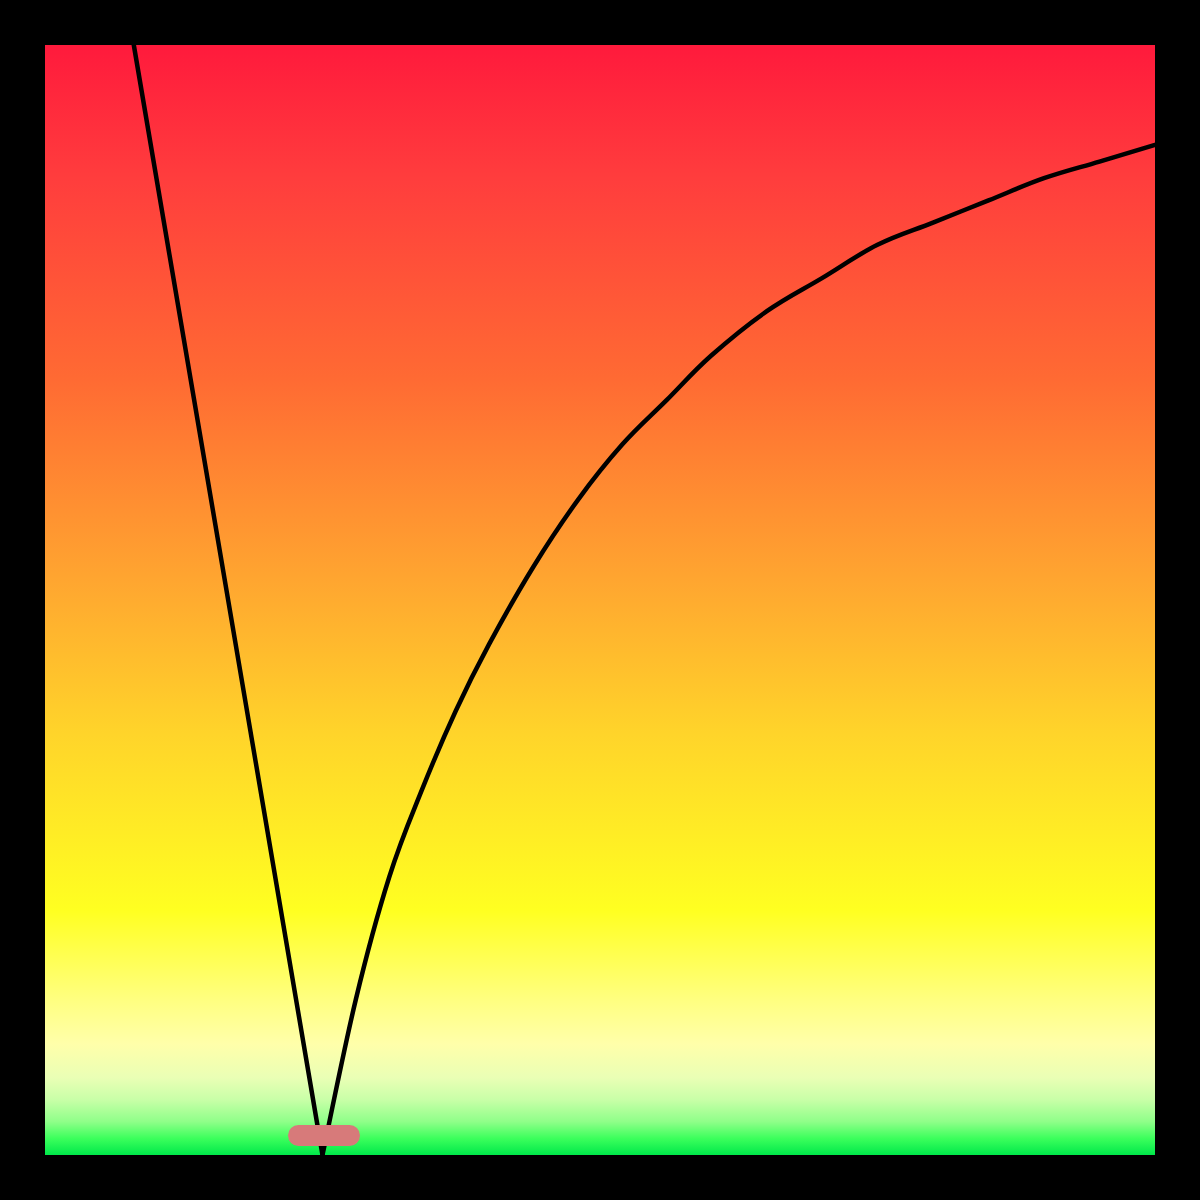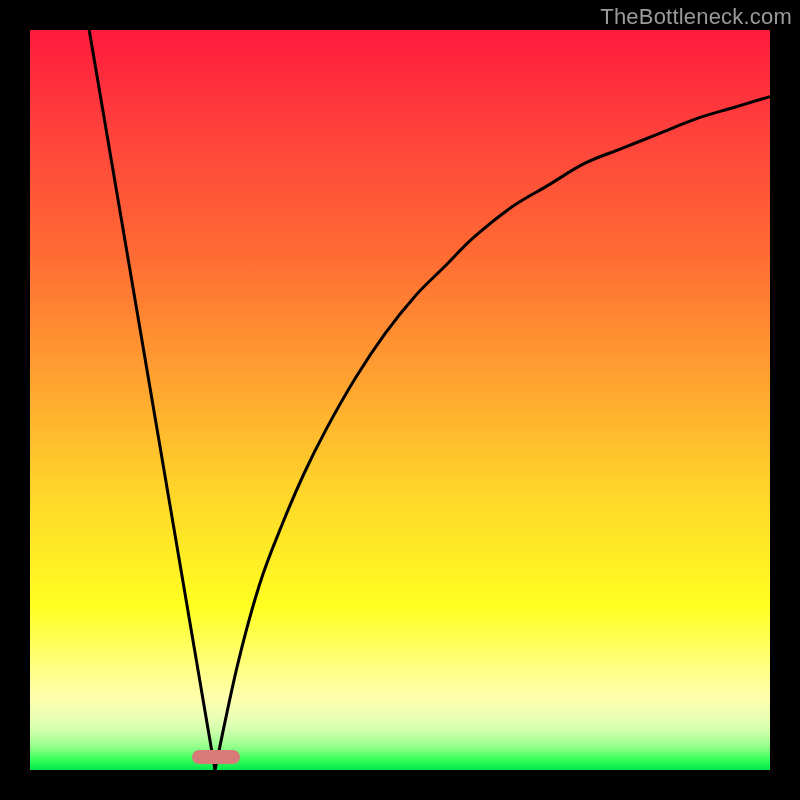--- a/index.html
+++ b/index.html
@@ -73,15 +73,14 @@
 
   <div class="plot"></div>
 
   <svg class="curve-svg" viewBox="0 0 740 740" preserveAspectRatio="none">
     <path id="left-branch-path" fill="none" stroke="#000" stroke-width="3" stroke-linecap="round" d="M 59.2 0 L 185 740"></path>
     <path id="right-branch-path" fill="none" stroke="#000" stroke-width="3" stroke-linecap="round" d="M 185 740 C 188.996 721.352, 199.20800000000003 669.6999999999999, 207.20000000000002 636.4 C 215.192 603.1, 221.40800000000002 580.308, 229.4 555 C 237.392 529.692, 243.60800000000003 515.78, 251.60000000000002 495.79999999999995 C 259.59200000000004 475.81999999999994, 265.808 461.316, 273.8 444 C 281.79200000000003 426.684, 286.676 416.916, 296 399.59999999999997 C 305.324 382.28399999999993, 314.944 365.11599999999993, 325.6 347.79999999999995 C 336.25600000000003 330.484, 344.544 318.052, 355.2 303.40000000000003 C 365.856 288.74800000000005, 374.144 278.388, 384.8 266.4 C 395.456 254.41199999999998, 403.744 247.45599999999993, 414.40000000000003 236.79999999999995 C 425.05600000000004 226.14399999999998, 432.012 217.85600000000002, 444 207.20000000000005 C 455.988 196.54400000000007, 467.68 186.92400000000004, 481 177.60000000000002 C 494.32 168.276, 504.68 163.39199999999997, 518 155.39999999999998 C 531.32 147.408, 541.68 139.86000000000004, 555 133.20000000000005 C 568.32 126.54000000000005, 578.68 123.72799999999998, 592 118.39999999999998 C 605.32 113.07199999999997, 615.68 108.92800000000003, 629 103.60000000000002 C 642.32 98.27200000000002, 652.68 93.46199999999997, 666 88.79999999999995 C 679.32 84.13799999999993, 689.68 81.69599999999991, 703 77.69999999999993 C 716.32 73.70399999999995, 733.34 68.59800000000001, 740 66.60000000000002"></path>
   </svg>
 
   <div id="bottom-marker" class="marker" style="left: 192px; width: 48px; bottom: 36px;"></div>
 
-  <div class="watermark">TheBottleneck.com</div>
 
 </div>
 
 </body></html>

